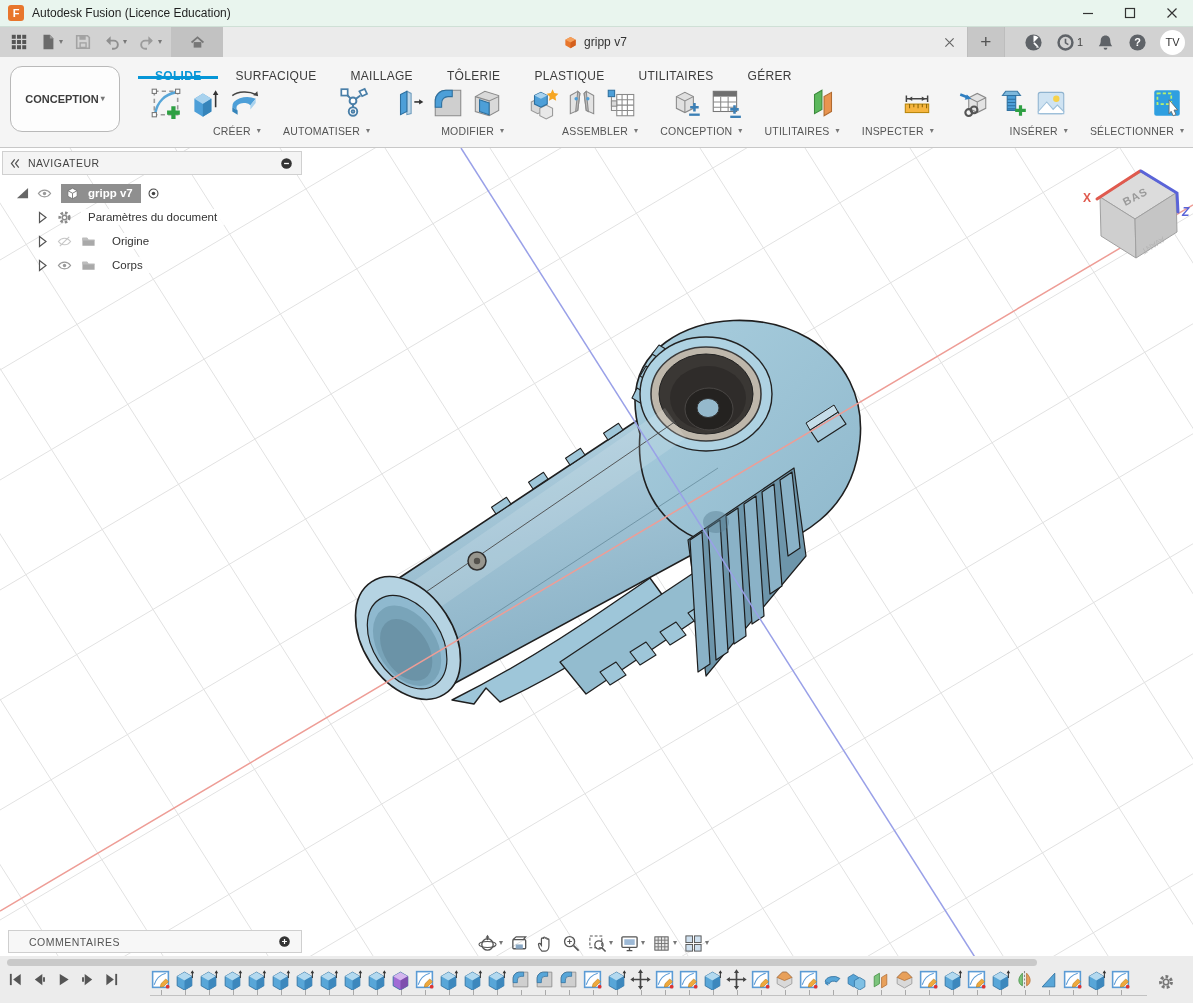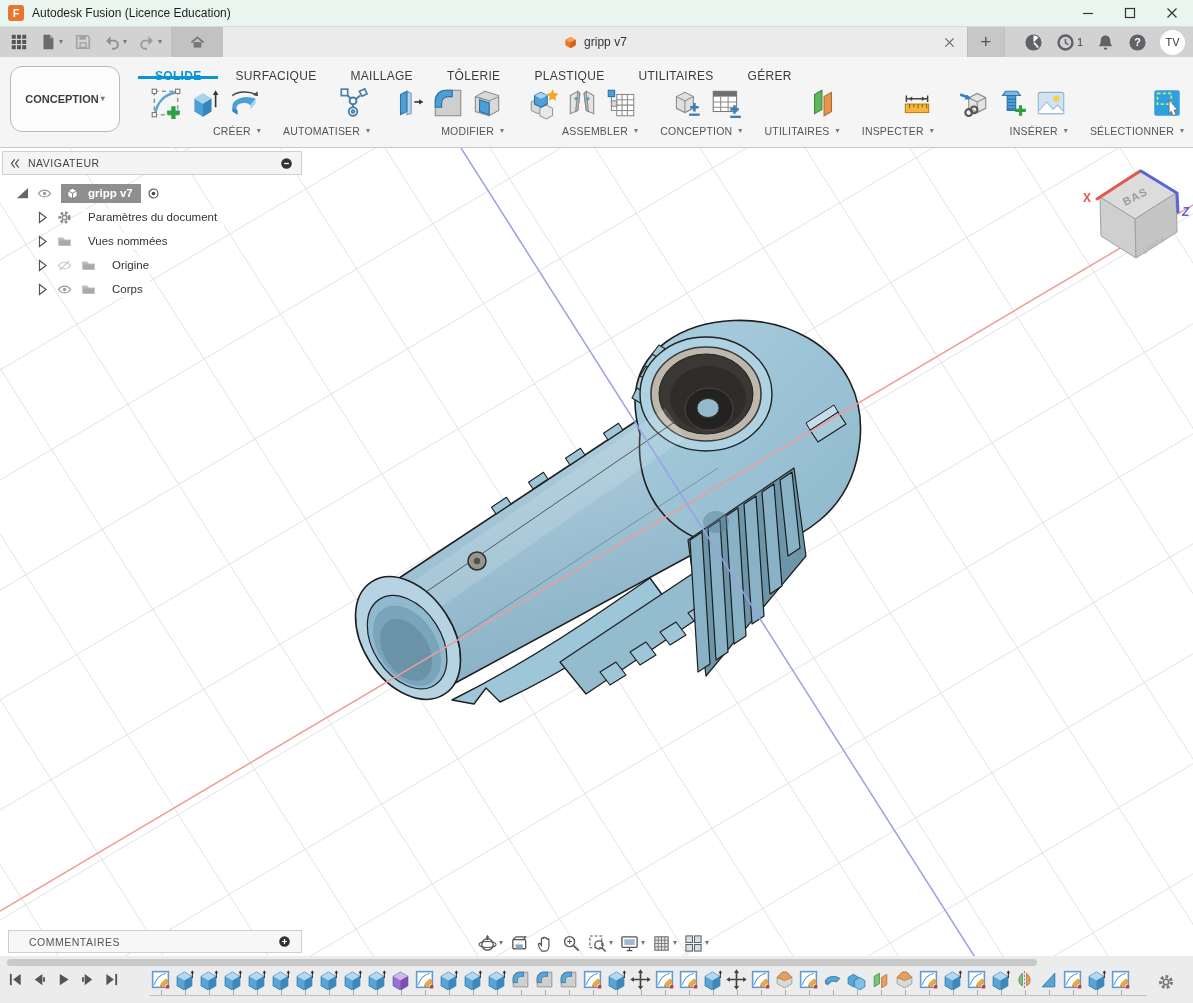--- a/index.html
+++ b/index.html
@@ -666,34 +666,20 @@
           </span>
           <span class="tree-label">Paramètres du document</span>
         </div>
         <div class="tree-row">
           <span class="tree-caret">
             <svg viewBox="0 0 13 13">
               <path d="M3.5 1.5l6.5 5-6.5 5z" fill="#fff" stroke="#555" stroke-width="1.2"></path>
             </svg>
           </span>
           <span class="tree-ico">
-            <svg viewBox="0 0 16 16">
-              <path d="M1.5 4h5l1.5 2h6.5v6.5h-13z" fill="#a9a9a9"></path>
-              <path d="M1.5 4h5l1.5 2h6.5v1h-13z" fill="#bdbdbd"></path>
-            </svg>
-          </span>
-          <span class="tree-label">Vues nommées</span>
-        </div>
-        <div class="tree-row">
-          <span class="tree-caret">
-            <svg viewBox="0 0 13 13">
-              <path d="M3.5 1.5l6.5 5-6.5 5z" fill="#fff" stroke="#555" stroke-width="1.2"></path>
-            </svg>
-          </span>
-          <span class="tree-ico">
             <svg viewBox="0 0 16 16" opacity=".55">
               <path d="M1.5 8S4 4.5 8 4.5 14.5 8 14.5 8 12 11.5 8 11.5 1.5 8 1.5 8z" fill="none" stroke="#999" stroke-width="1.2"></path>
               <path d="M3 13L13 3" stroke="#999" stroke-width="1.2"></path>
             </svg>
           </span>
           <span class="tree-ico">
             <svg viewBox="0 0 16 16">
               <path d="M1.5 4h5l1.5 2h6.5v6.5h-13z" fill="#a9a9a9"></path>
               <path d="M1.5 4h5l1.5 2h6.5v1h-13z" fill="#bdbdbd"></path>
             </svg>

